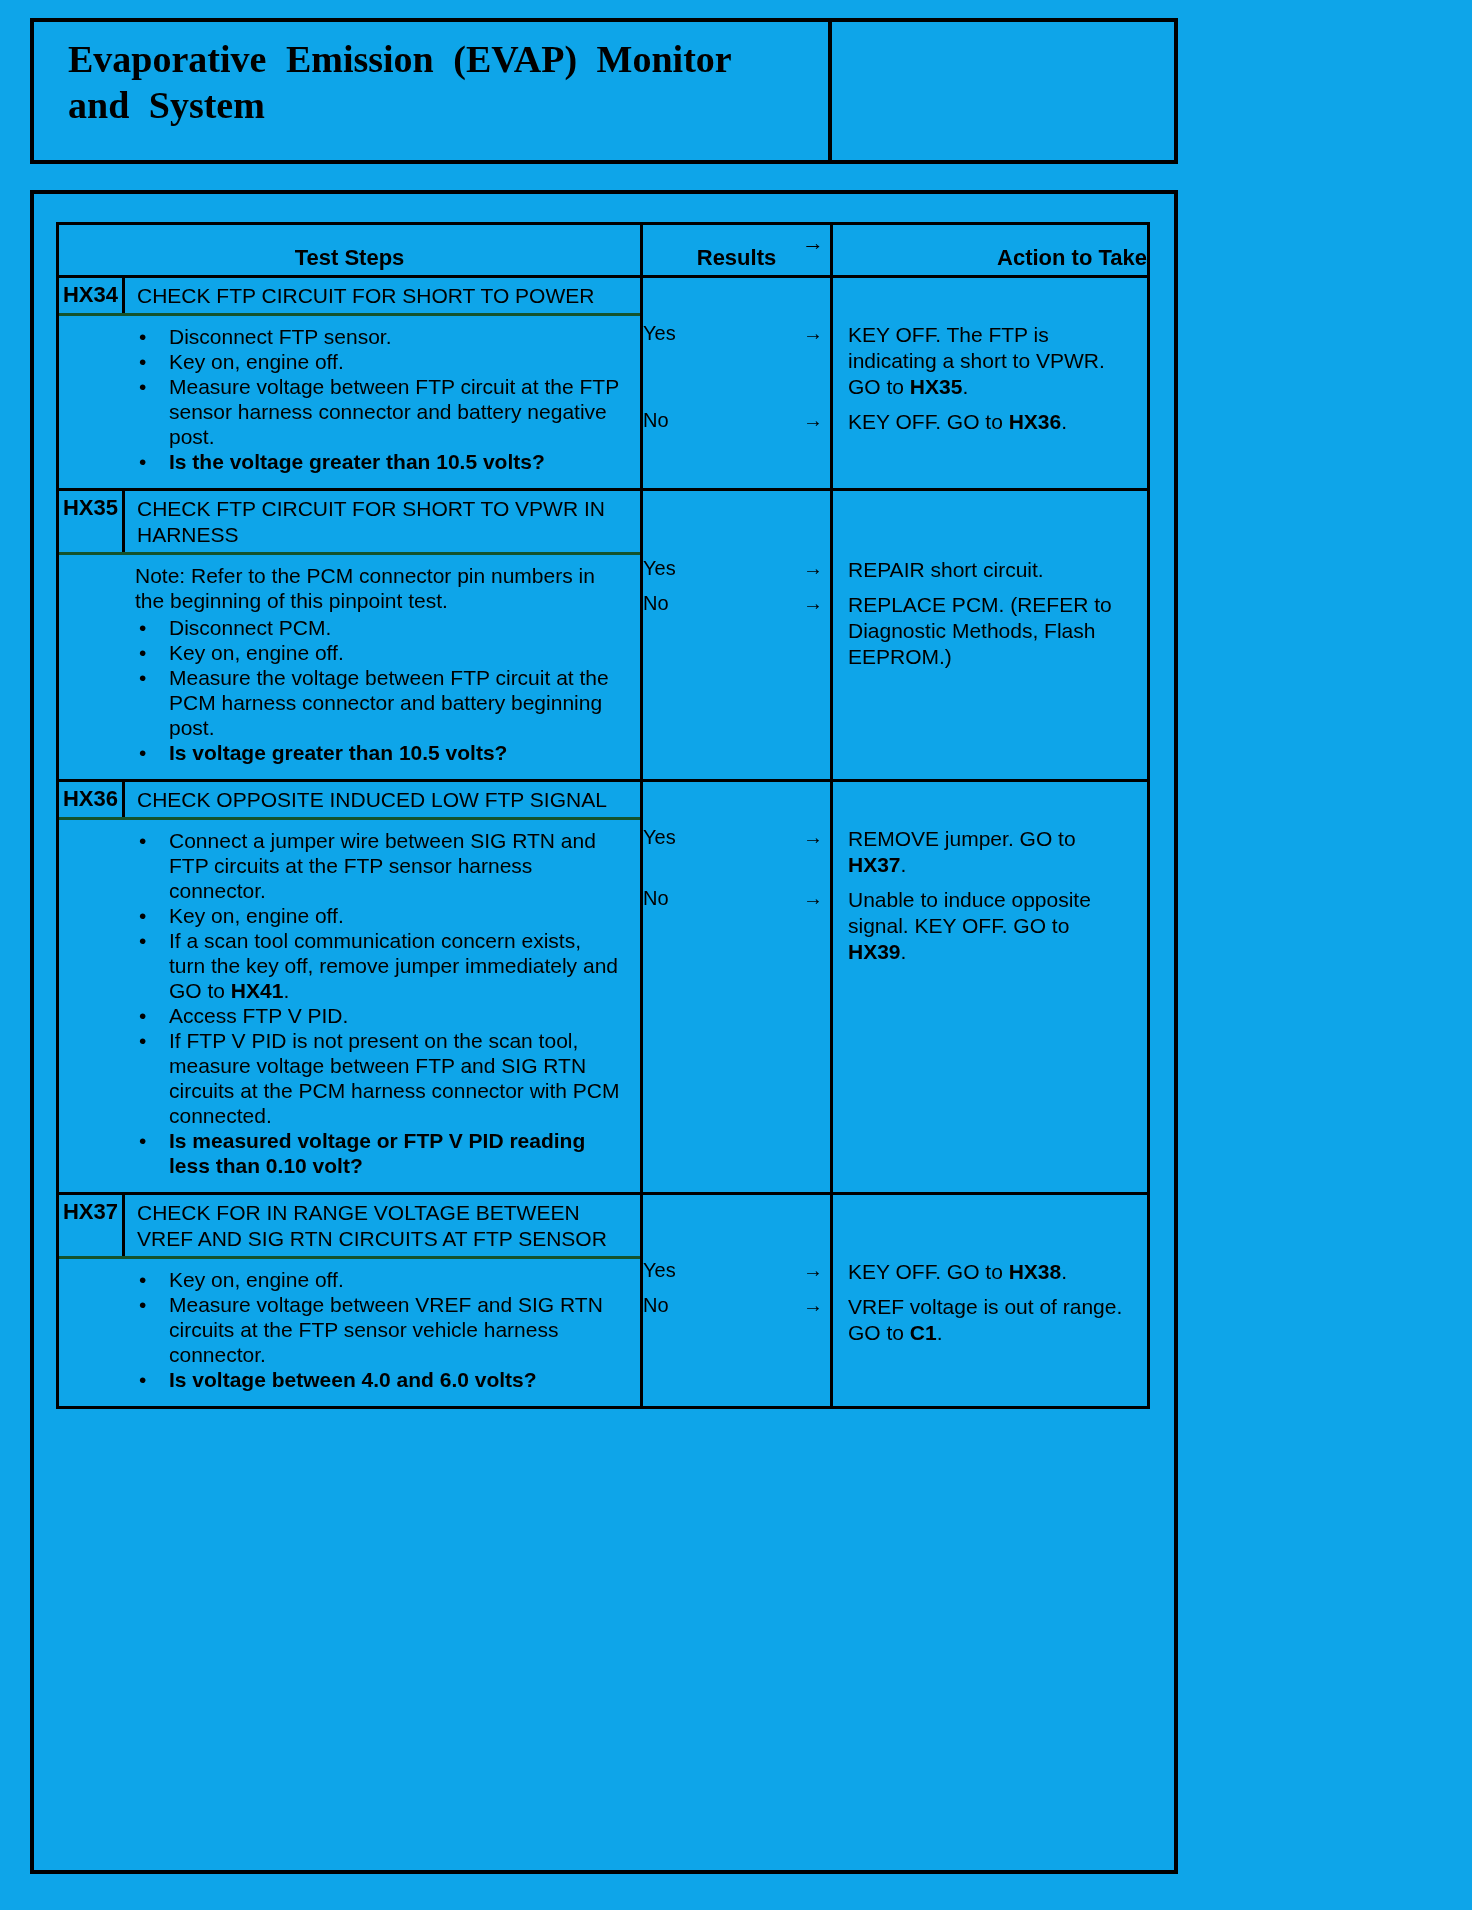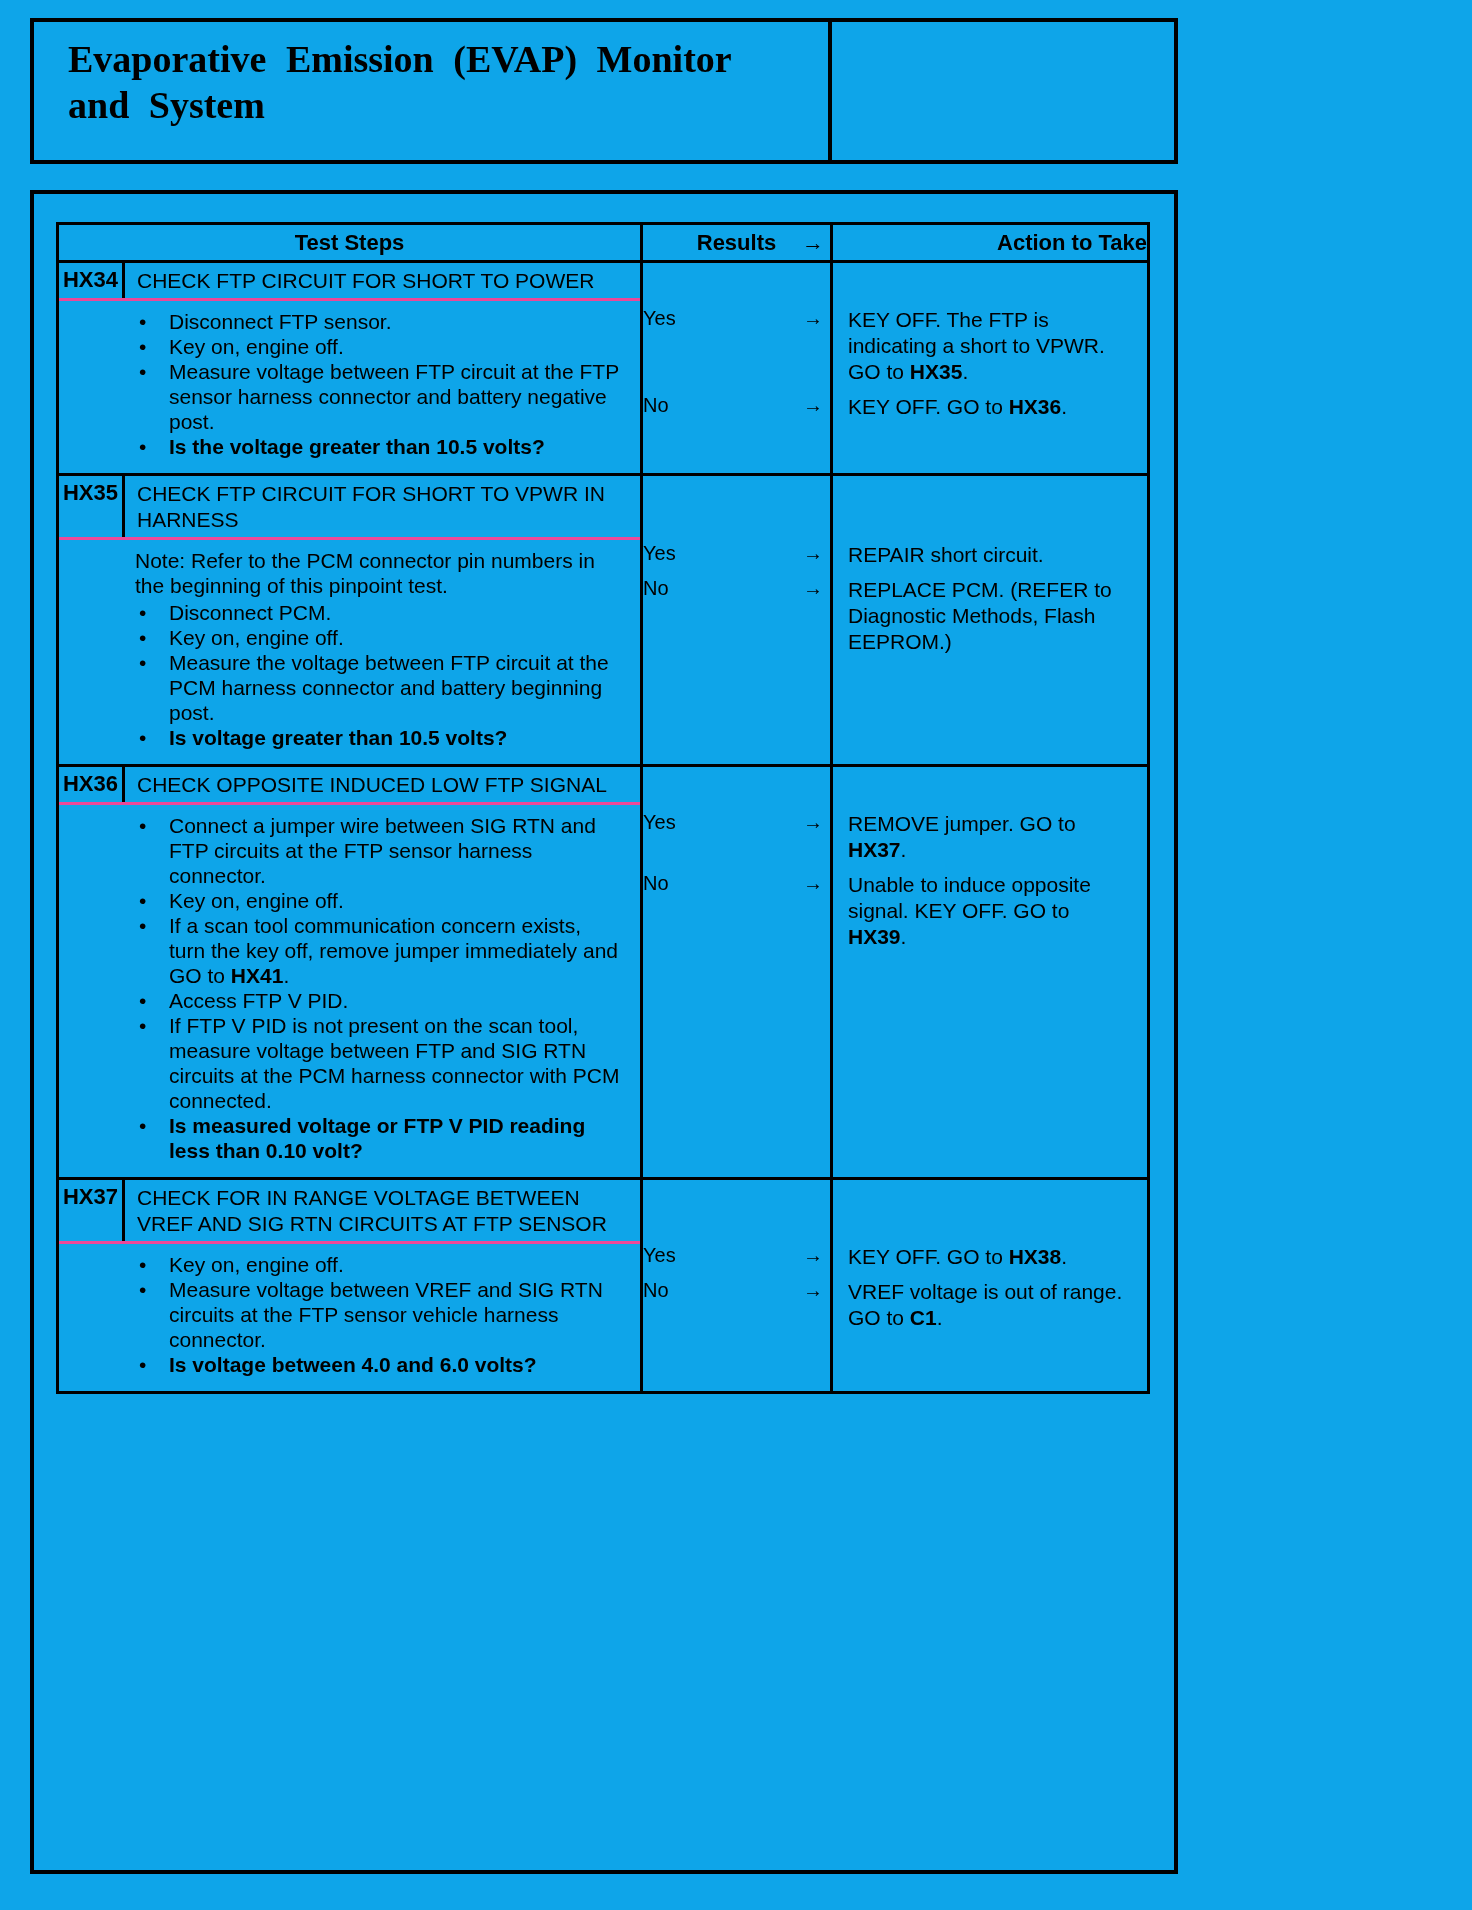--- a/index.html
+++ b/index.html
@@ -30,31 +30,31 @@
     position:absolute; left:30px; top:190px; width:1148px; height:1684px;
     border:4px solid #000;
   }
 
   
   .pp-table {
     position:absolute; left:22px; top:28px; width:1094px;
     border:3px solid #000; font-size:21px;
   }
   .thead { display:flex; border-bottom:3px solid #000; font-weight:700; font-size:22px; }
-  .th { padding:5px 0 4px; }
+  .th { padding:20px 0 4px; }
   .th-steps  { width:584px; border-right:3px solid #000; text-align:center; }
   .th-results{ width:190px; border-right:3px solid #000; position:relative; text-align:center; }
   .th-action { flex:1; text-align:right; }
   .h-arrow { position:absolute; right:6px; top:5px; font-weight:400; }
 
   .block { display:flex; }
   .block + .block { border-top:3px solid #000; }
 
   .steps-cell { width:584px; border-right:3px solid #000; display:flex; flex-direction:column; }
-  .steps-header { display:flex; border-bottom:3px solid #ec4899; }
+  .steps-header { display:flex; border-bottom:3px solid #14532d; }
   .hx-label {
     width:66px; border-right:3px solid #000; font-weight:700; font-size:22px;
     text-align:center; padding:4px 0 3px;
   }
   .hx-title { flex:1; font-size:21px; line-height:26px; padding:5px 14px 4px 12px; }
   .steps-body { padding:8px 18px 14px 76px; line-height:25px; flex:1; }
   .note { margin-bottom:2px; }
   .step { display:flex; }
   .marker { flex:none; width:34px; padding-left:4px; }
   .step-text { flex:1; }

